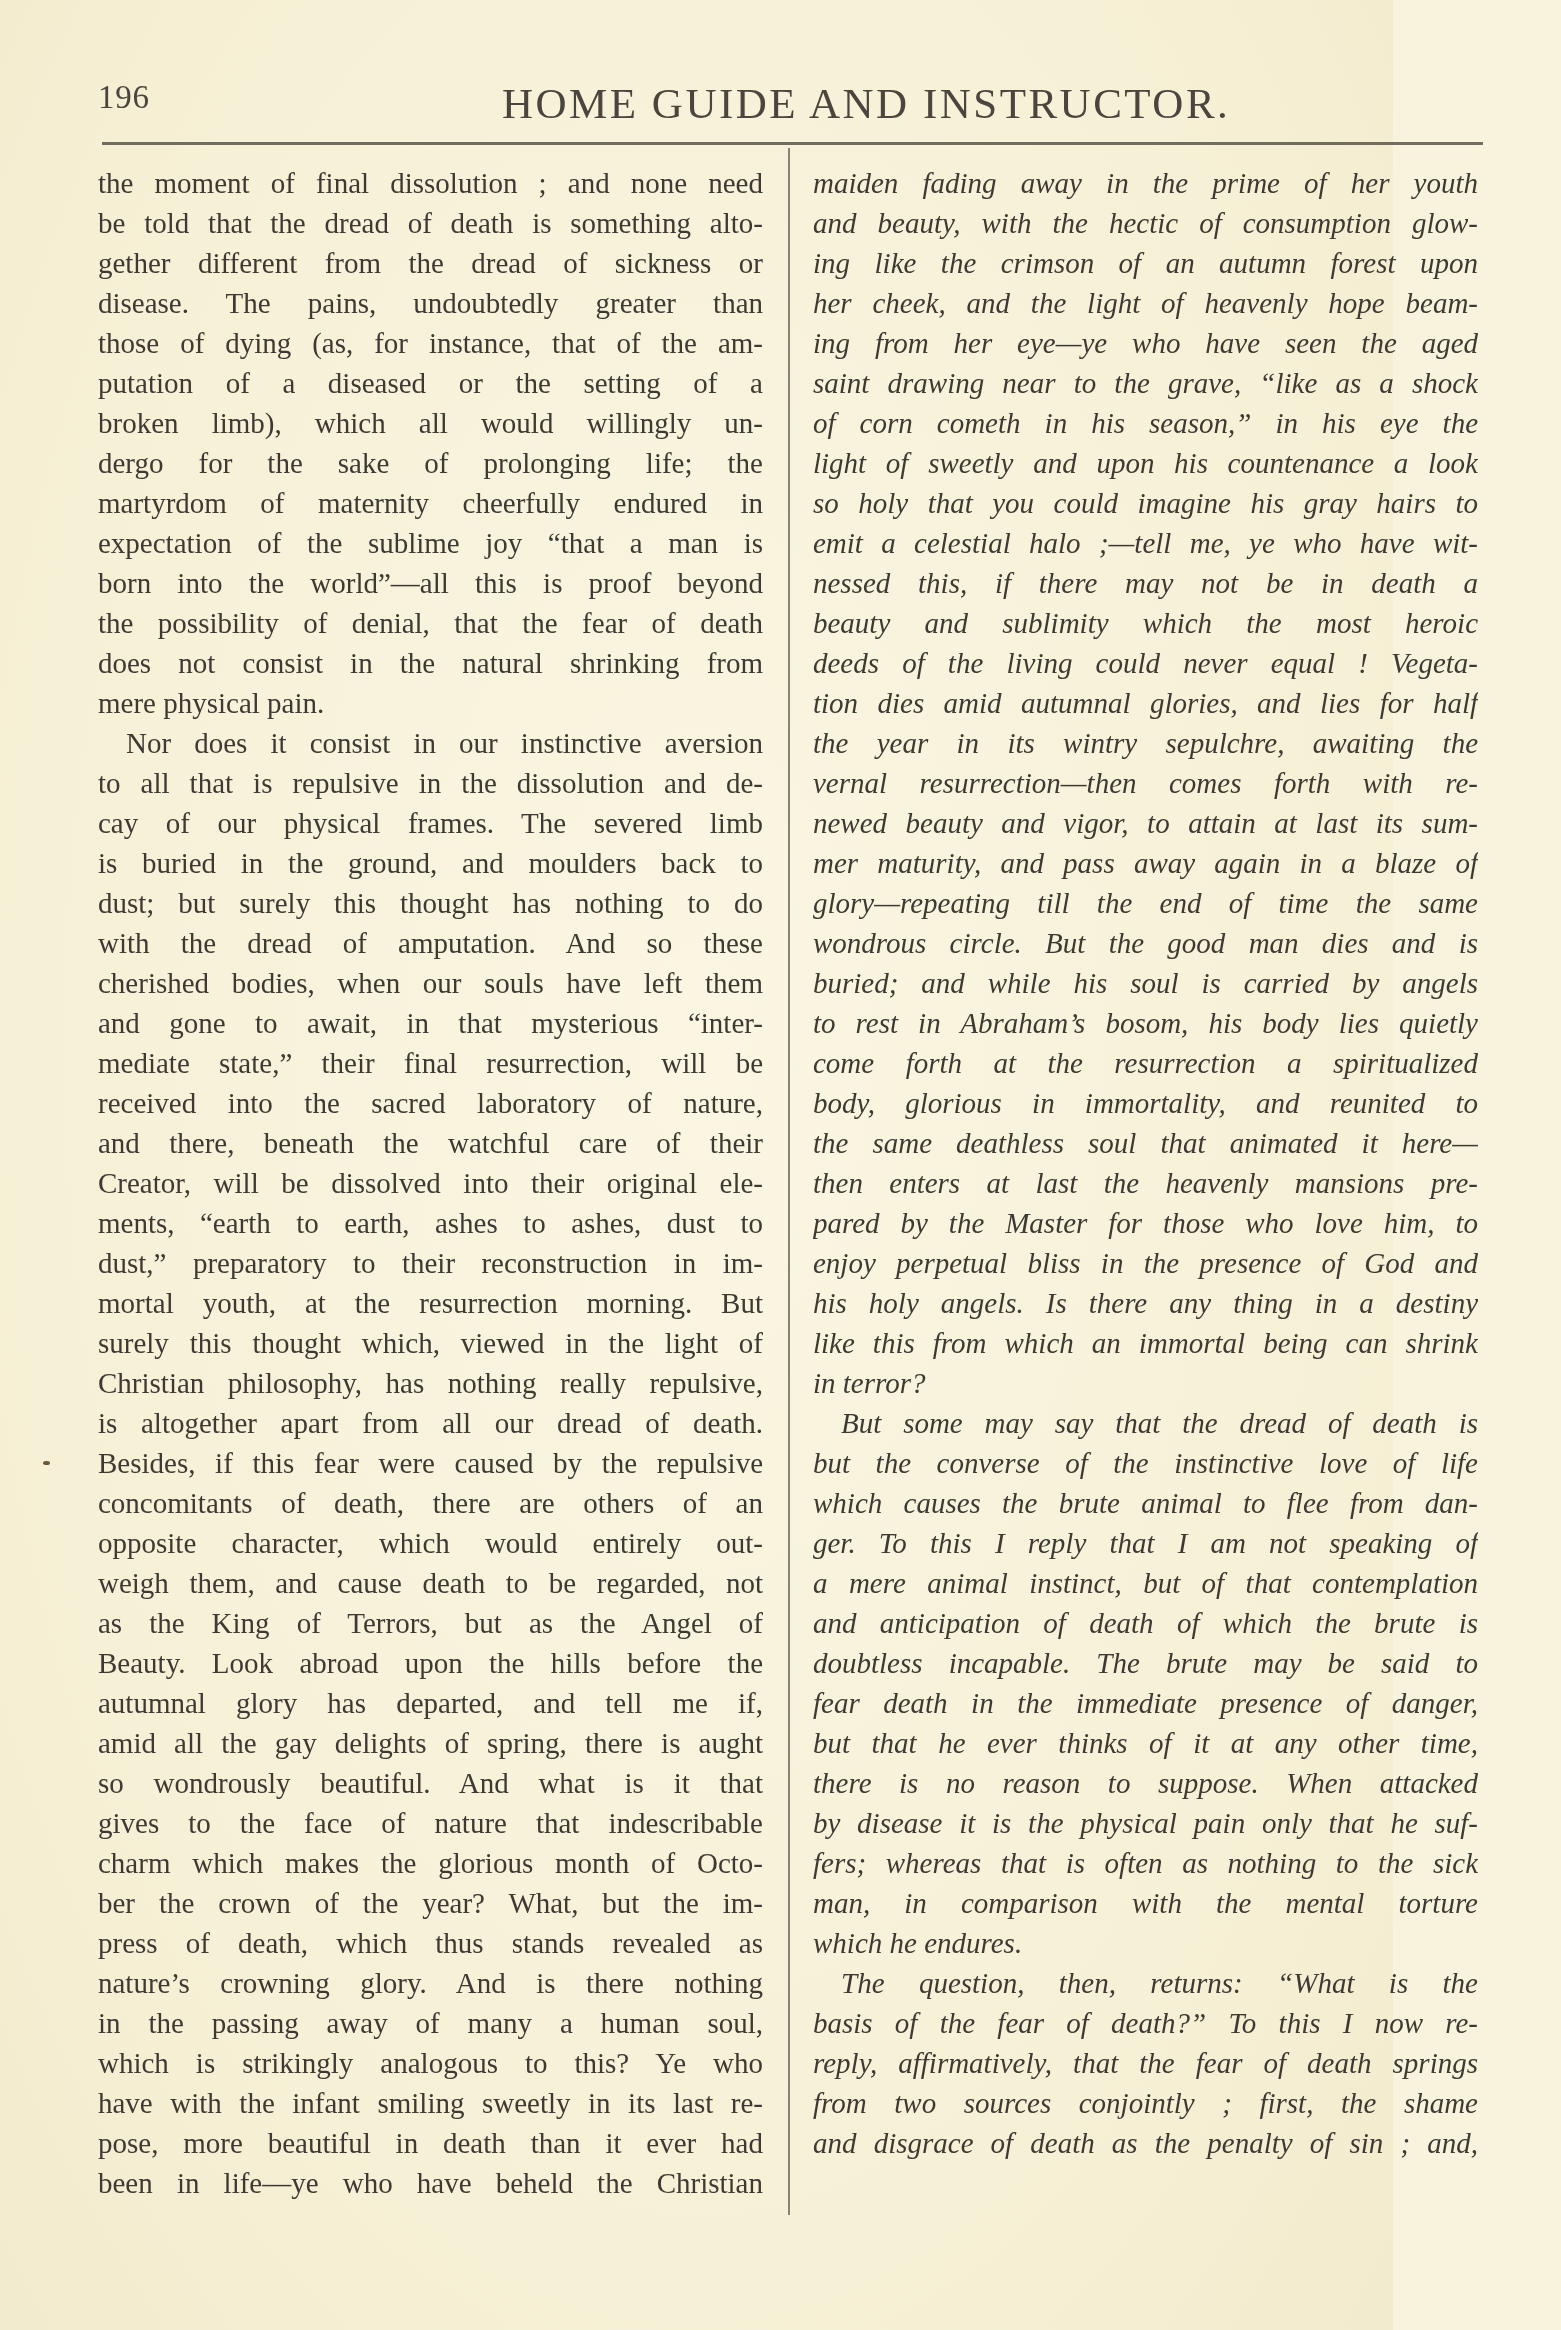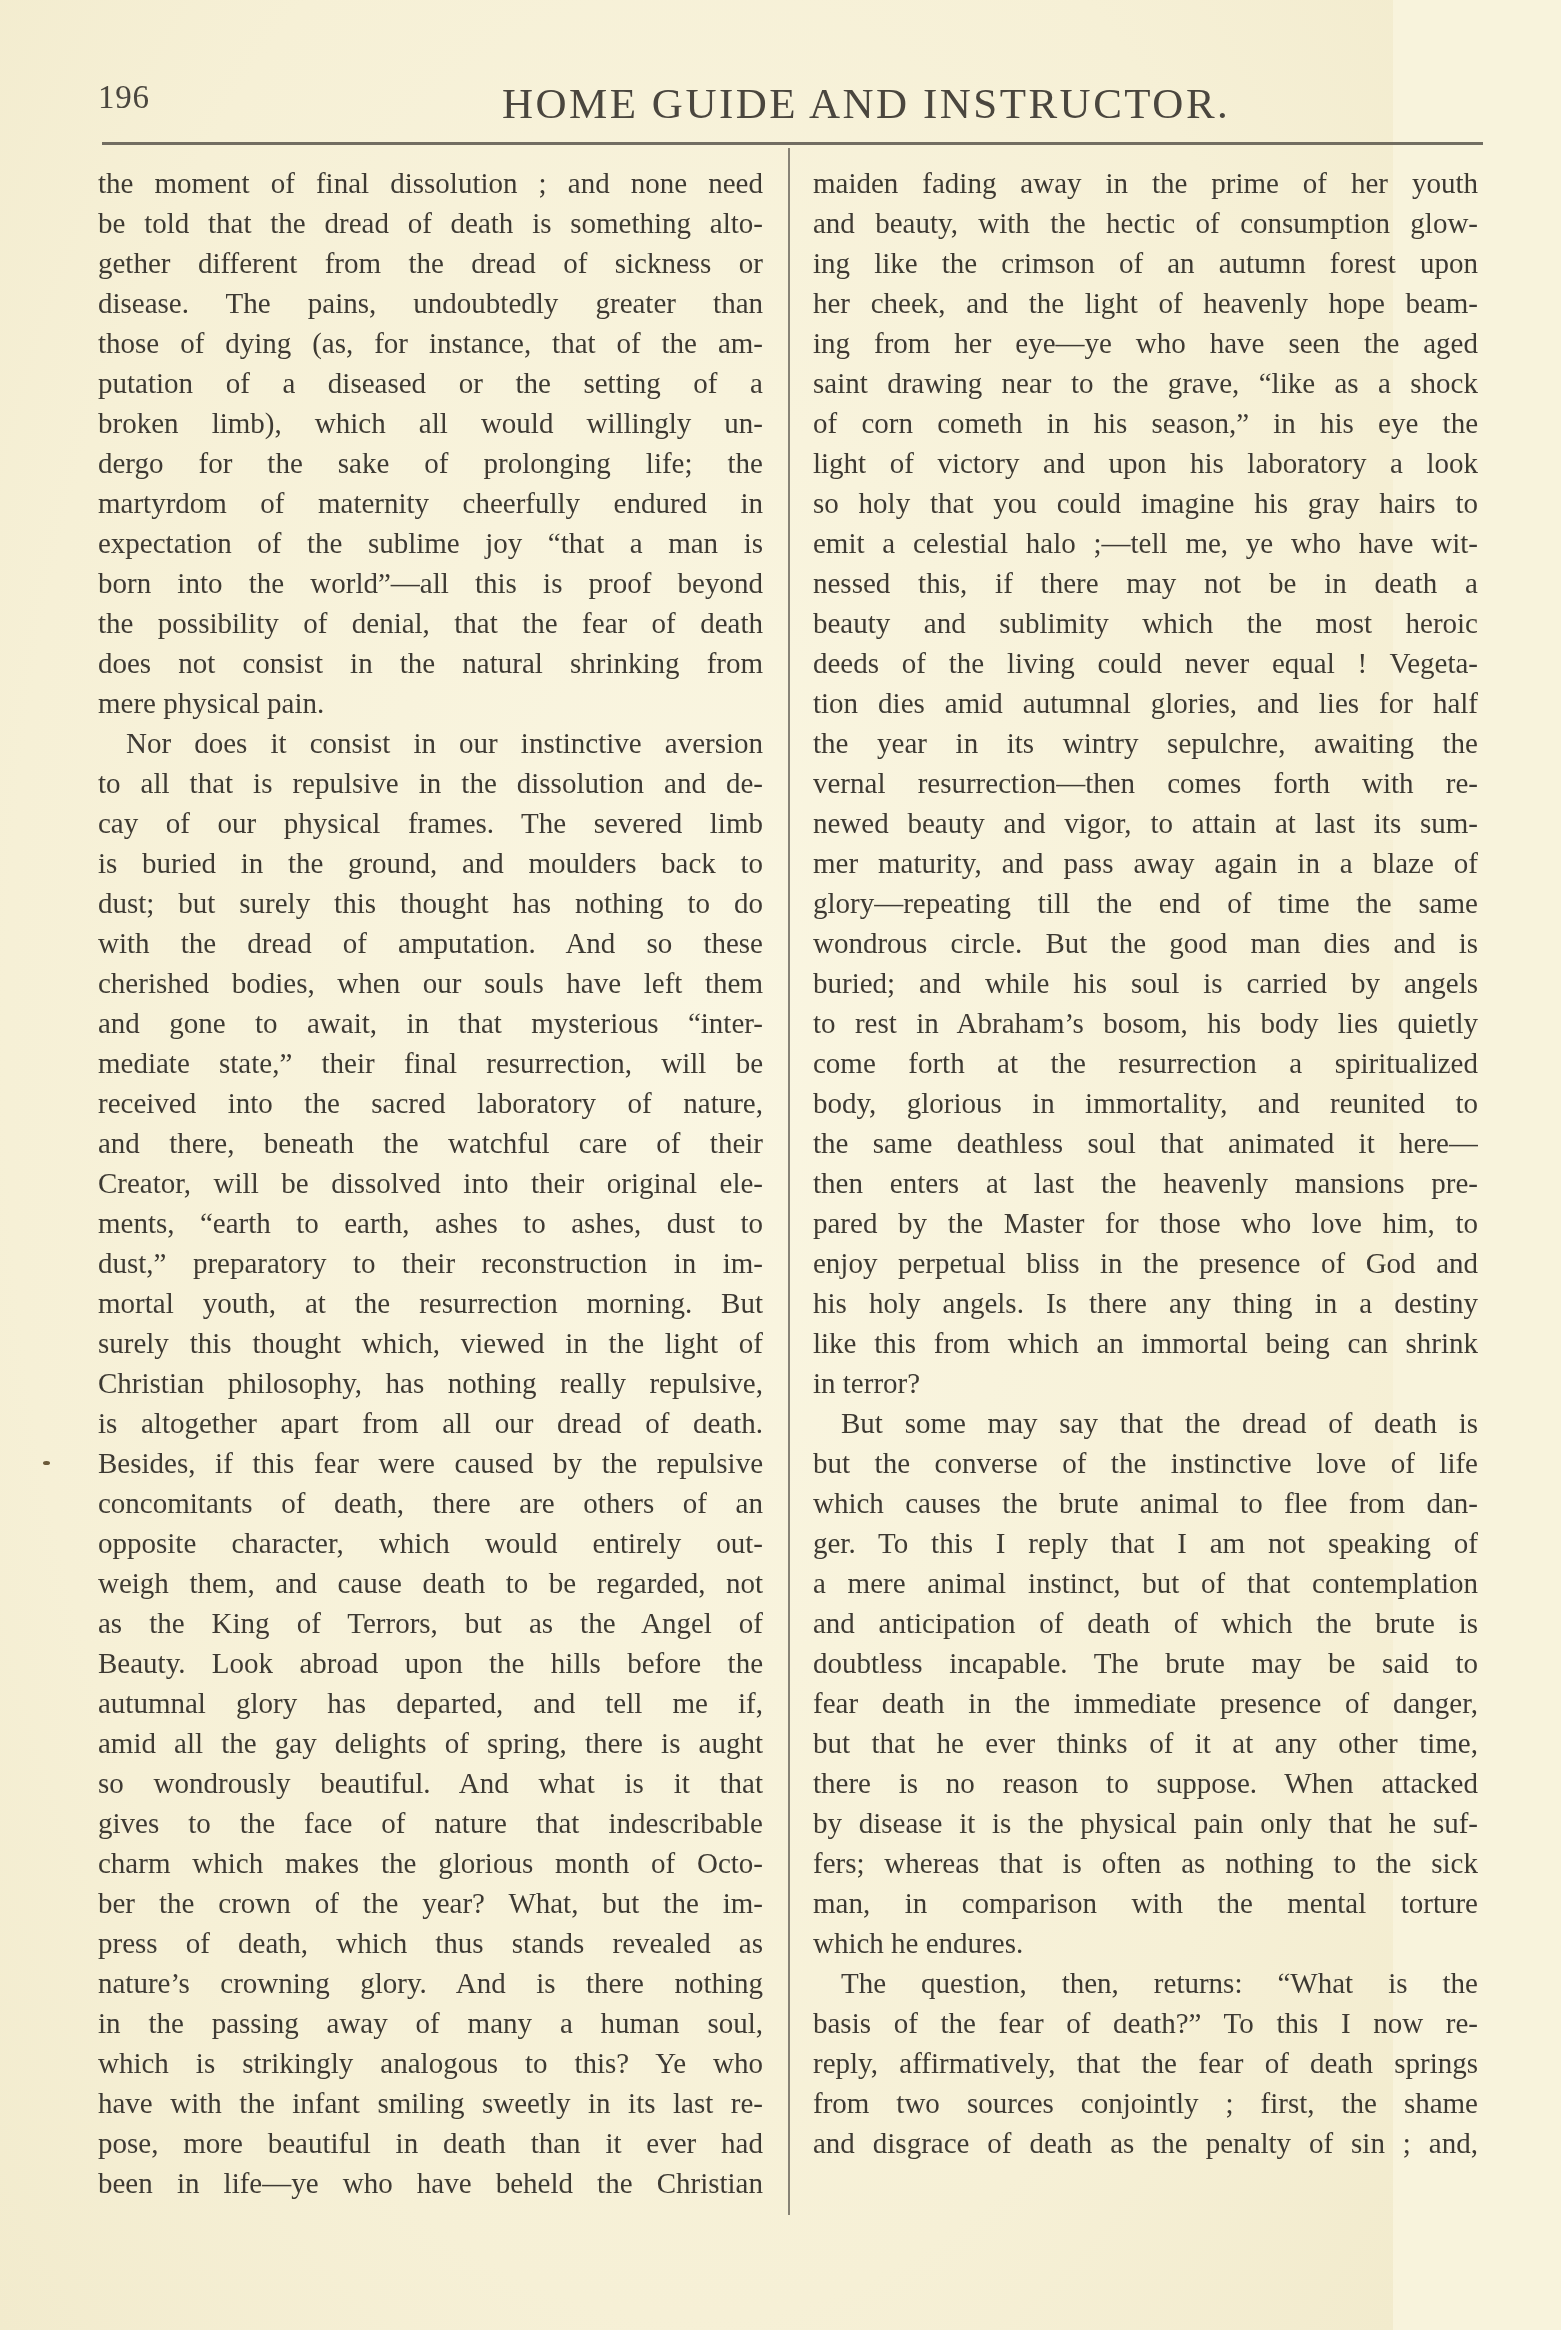--- a/index.html
+++ b/index.html
@@ -59,21 +59,21 @@
       opacity: 0.8;
     }
     .column {
       position: absolute;
       top: 163px;
       width: 665px;
       font-size: 29px;
       line-height: 40px;
     }
     .column.left { left: 98px; }
-    .column.right { left: 813px; }
+    .column.right { left: 813px; font-style: italic; }
     .line {
       display: block;
       height: 40px;
       white-space: nowrap;
       text-align: justify;
       text-align-last: justify;
       overflow: hidden;
     }
     .line.last {
       text-align-last: left;
@@ -152,21 +152,21 @@
       <span class="line">been in life—ye who have beheld the Christian</span>
     </div>
   <div class="column right" id="col-right">
       <span class="line">maiden fading away in the prime of her youth</span>
       <span class="line">and beauty, with the hectic of consumption glow-</span>
       <span class="line">ing like the crimson of an autumn forest upon</span>
       <span class="line">her cheek, and the light of heavenly hope beam-</span>
       <span class="line">ing from her eye—ye who have seen the aged</span>
       <span class="line">saint drawing near to the grave, “like as a shock</span>
       <span class="line">of corn cometh in his season,” in his eye the</span>
-      <span class="line">light of victory and upon his laboratory a look</span>
+      <span class="line">light of sweetly and upon his countenance a look</span>
       <span class="line">so holy that you could imagine his gray hairs to</span>
       <span class="line">emit a celestial halo ;—tell me, ye who have wit-</span>
       <span class="line">nessed this, if there may not be in death a</span>
       <span class="line">beauty and sublimity which the most heroic</span>
       <span class="line">deeds of the living could never equal !  Vegeta-</span>
       <span class="line">tion dies amid autumnal glories, and lies for half</span>
       <span class="line">the year in its wintry sepulchre, awaiting the</span>
       <span class="line">vernal resurrection—then comes forth with re-</span>
       <span class="line">newed beauty and vigor, to attain at last its sum-</span>
       <span class="line">mer maturity, and pass away again in a blaze of</span>

